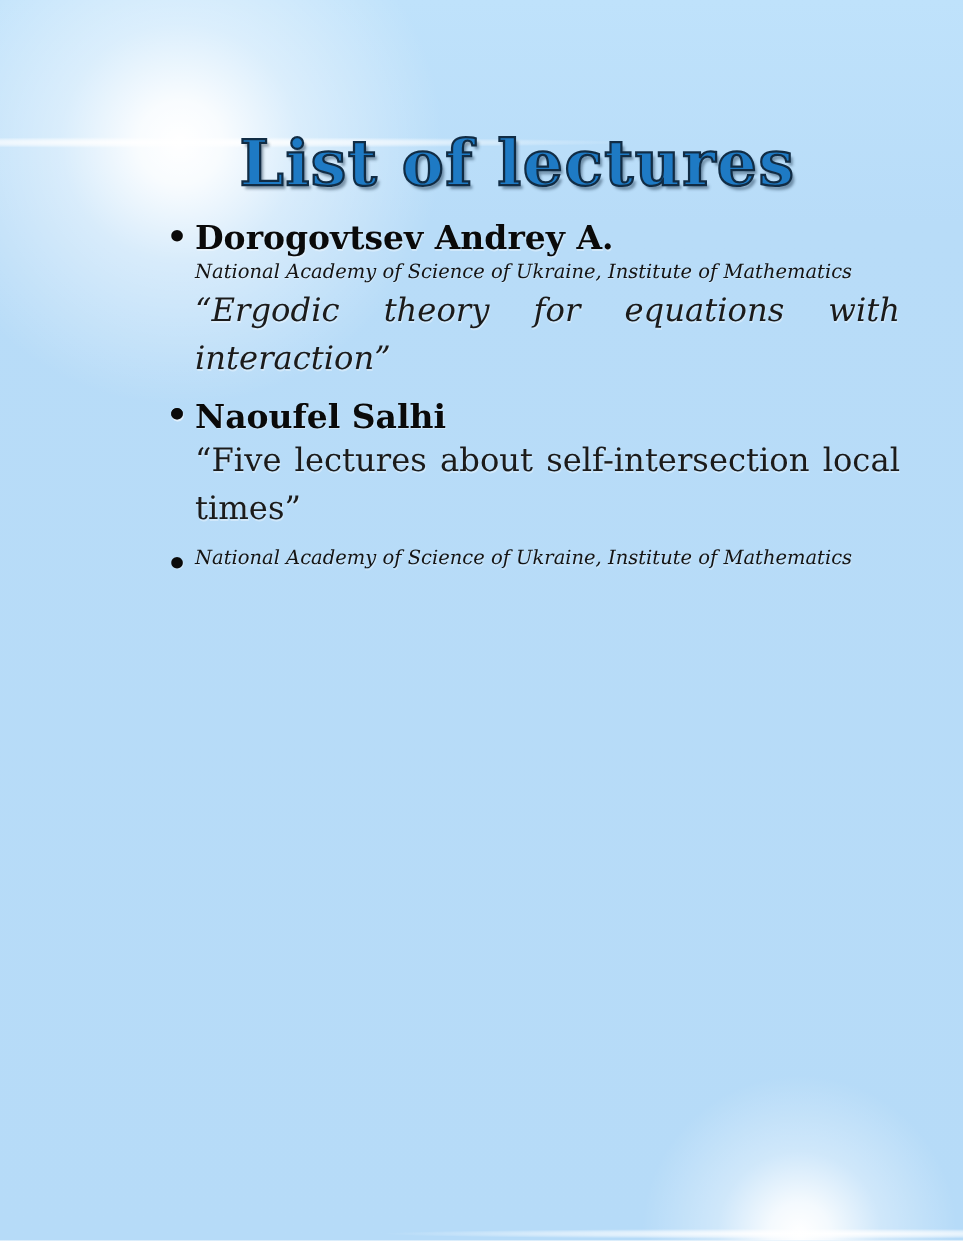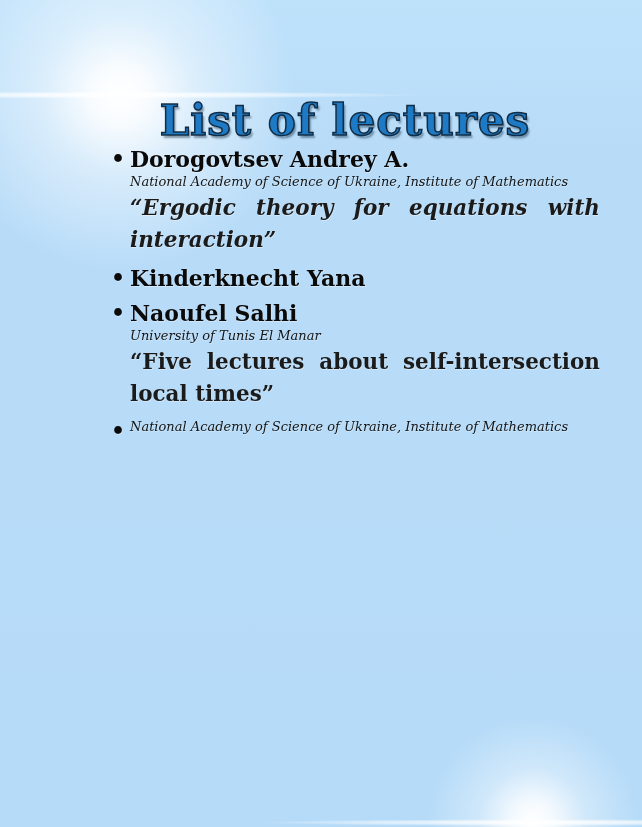--- a/index.html
+++ b/index.html
@@ -35,21 +35,21 @@
   .streak-bottom-right {
     left: 160px; top: 818px; width: 760px; height: 9px;
     background: radial-gradient(50% 50% at 50% 50%,
       rgba(255,255,255,0.95) 0%, rgba(255,255,255,0.5) 45%, rgba(255,255,255,0) 75%);
   }
 
   
   .title {
     position: absolute;
     top: 84px; left: 0; right: 0;
-    margin: 12px;
+    margin: 0;
     padding-left: 48px;
     text-align: center;
     font-size: 42px;
     font-weight: bold;
     letter-spacing: 1px;
     color: #1e7ac4;
     -webkit-text-stroke: 1.5px #112c44;
     text-shadow: 2px 3px 2px rgba(17, 44, 68, 0.45);
   }
 
@@ -82,21 +82,20 @@
     text-shadow: 0.5px 1px 0 rgba(255,255,255,0.3);
   }
   .lect {
     font-size: 21.5px;
     font-style: italic;
     color: #1b1b1b;
     line-height: 1.5;
     text-align: justify;
     text-align-last: left;
     text-shadow: 0.5px 1px 0 rgba(255,255,255,0.35);
-    font-weight: bold;
   }
   .lect.upright { font-style: normal; }
 </style>
 </head>
 <body>
 
 <div class="slide">
 
   <div class="flare flare-top-left"></div>
   <div class="flare streak-top-left"></div>
@@ -112,30 +111,28 @@
         <span class="bullet">•</span>
         <span>Dorogovtsev Andrey A.</span>
       </div>
       <div class="affil">National Academy of Science of Ukraine, Institute of Mathematics</div>
       <div class="lect">“Ergodic theory for equations with interaction”</div>
     </div>
 
     <div class="entry">
       <div class="name">
         <span class="bullet">•</span>
-        <span>Kinderknecht Yana</span>
       </div>
     </div>
 
     <div class="entry">
       <div class="name">
         <span class="bullet">•</span>
         <span>Naoufel Salhi</span>
       </div>
-      <div class="affil">University of Tunis El Manar</div>
       <div class="lect upright">“Five lectures about self-intersection local times”</div>
     </div>
 
     <div class="entry">
       <div class="name">
         <span class="bullet">•</span>
       </div>
       <div class="affil">National Academy of Science of Ukraine, Institute of Mathematics</div>
     </div>
 

